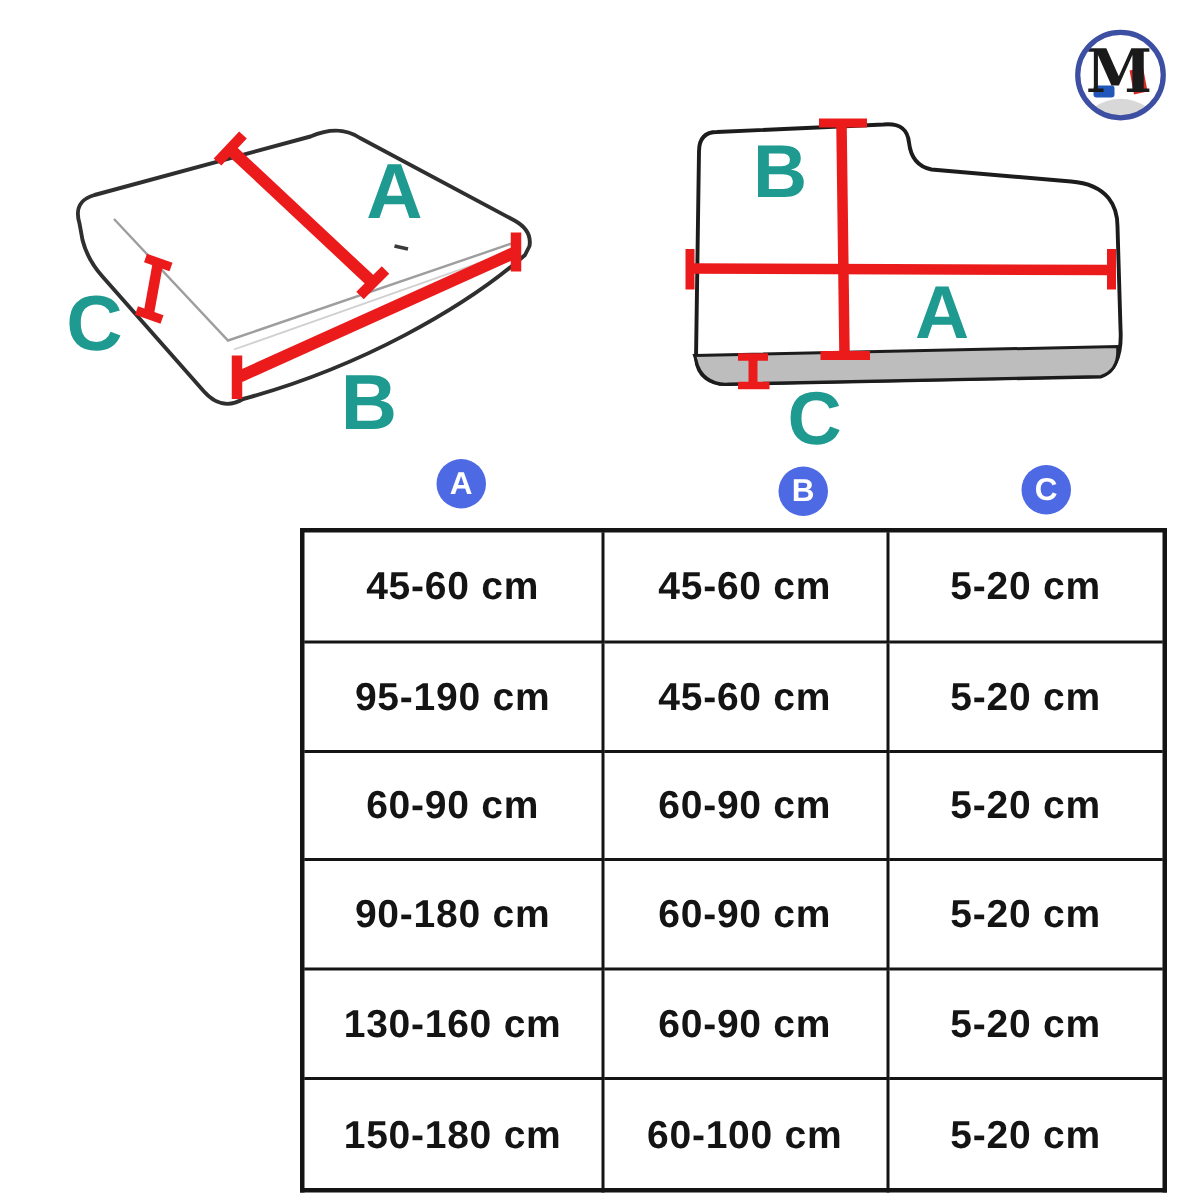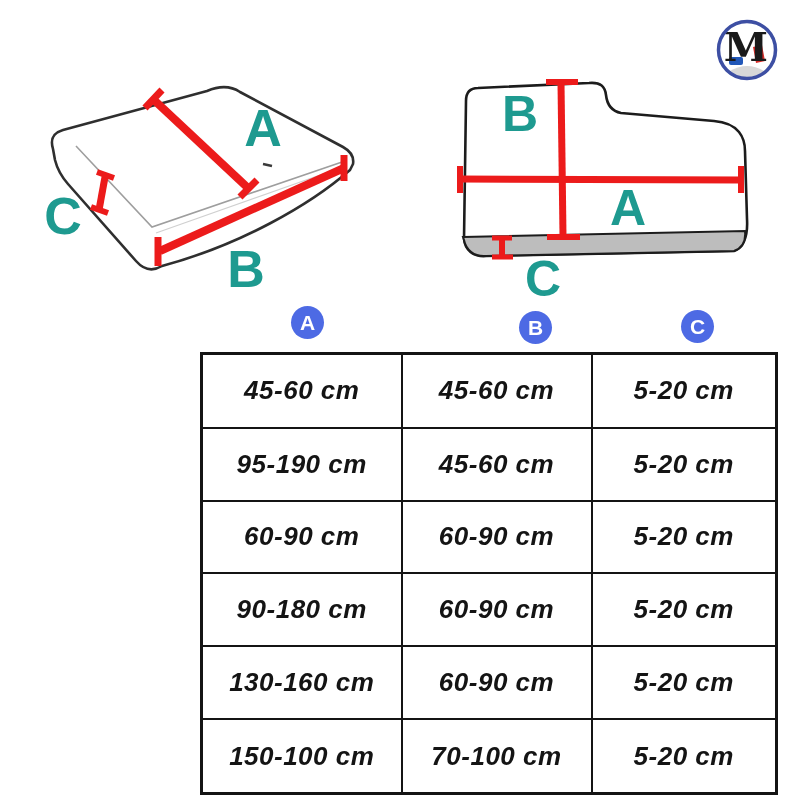--- a/index.html
+++ b/index.html
@@ -39,21 +39,20 @@
     width:575px;height:443px;
     border-collapse:collapse;table-layout:fixed;
     border:3px solid var(--table-border);
   }
   table.size-table td{
     border:2px solid var(--table-border);
     text-align:center;vertical-align:middle;
     font-size:26px;font-weight:bold;color:var(--table-text);
     letter-spacing:0.5px;
     padding:0;
-    font-style:italic;
   }
 
   
   .shape-outline{fill:#ffffff;stroke:var(--outline-dark);stroke-width:2.6;stroke-linejoin:round;}
   .lshape-outline{fill:#ffffff;stroke:#1c1c1c;stroke-width:2.6;stroke-linejoin:round;}
   .seam{fill:none;stroke:#9e9e9e;stroke-width:1.6;}
   .seam-light{fill:none;stroke:#d0d0d0;stroke-width:1.2;}
   .band{fill:var(--band-gray);stroke:#1c1c1c;stroke-width:2;}
   .red-main{fill:none;stroke:var(--measure-red);stroke-width:8;stroke-linecap:butt;}
   .red-main-thin{fill:none;stroke:var(--measure-red);stroke-width:7;stroke-linecap:butt;}
@@ -189,20 +188,20 @@
           <td>90-180 cm</td>
           <td>60-90 cm</td>
           <td>5-20 cm</td>
         </tr>
         <tr>
           <td>130-160 cm</td>
           <td>60-90 cm</td>
           <td>5-20 cm</td>
         </tr>
         <tr>
-          <td>150-100 cm</td>
-          <td>70-100 cm</td>
+          <td>150-180 cm</td>
+          <td>60-100 cm</td>
           <td>5-20 cm</td>
         </tr>
       </tbody>
   </table>
 
 </div>
 
 </body></html>

